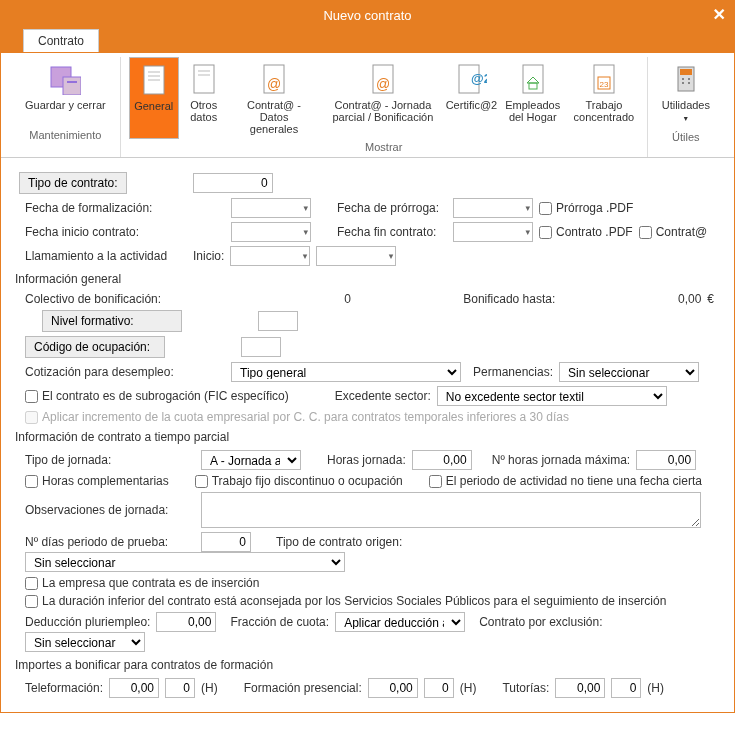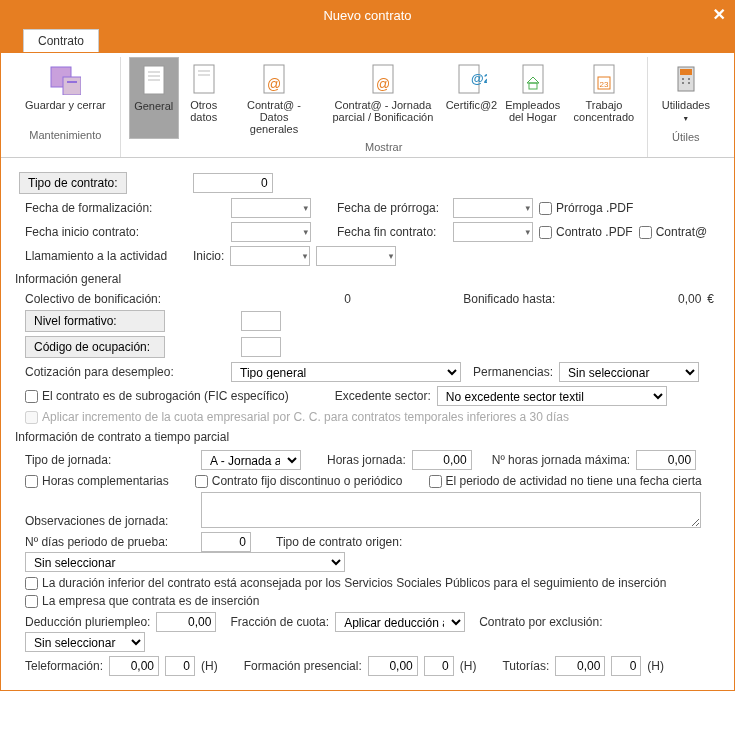--- a/index.html
+++ b/index.html
@@ -6,21 +6,21 @@
 body { font-family: "Segoe UI", Arial, sans-serif; font-size: 12px; background: #fff; color: #333; width: 735px; border: 1px solid #e67e22; }
 .titlebar { background: #e67e22; color: #fff; height: 28px; display: flex; align-items: center; justify-content: center; position: relative; font-size: 13px; }
 .titlebar .close { position: absolute; right: 8px; top: 4px; font-size: 16px; font-weight: bold; cursor: pointer; }
 .tabs { background: #e67e22; height: 24px; padding-left: 22px; }
 .tab { display: inline-block; background: #fff; border: 1px solid #ccc; border-bottom: none; padding: 4px 14px; font-size: 12px; color: #333; }
 .ribbon { display: flex; border-bottom: 1px solid #ccc; padding: 4px 10px 0 10px; }
 .ribbon-group { display: flex; flex-direction: column; align-items: center; border-right: 1px solid #ddd; padding: 0 8px; }
 .ribbon-group:last-child { border-right: none; }
 .ribbon-items { display: flex; }
 .ribbon-btn { display: flex; flex-direction: column; align-items: center; justify-content: flex-start; padding: 4px 6px; min-width: 50px; text-align: center; font-size: 11px; cursor: pointer; }
-.ribbon-btn.active { background: #a3a3a3; border: 1px solid #bbb; }
+.ribbon-btn.active { background: #f97316; border: 1px solid #bbb; }
 .ribbon-btn .ico { width: 36px; height: 36px; display: flex; align-items: center; justify-content: center; }
 .ribbon-btn .lbl { margin-top: 2px; line-height: 12px; min-height: 24px; }
 .ribbon-group-name { font-size: 11px; color: #666; padding: 2px 0 4px 0; }
 .form { padding: 10px 14px; }
 .section-title { font-size: 12px; color: #333; margin: 6px 0 6px 0; }
 .row { display: flex; align-items: center; margin: 4px 0; flex-wrap: wrap; }
 .row > * { margin-right: 6px; }
 label, .lbl-t { font-size: 12px; white-space: nowrap; }
 input[type=text], select, textarea { border: 1px solid #bbb; font-size: 12px; padding: 2px 4px; font-family: inherit; }
 input[type=text] { height: 20px; }
@@ -214,21 +214,21 @@
 
   <div class="row" style="margin-left:10px">
     <label style="width:150px">Colectivo de bonificación:</label>
     <span style="width:120px;text-align:right;margin-left:50px">0</span>
     <span class="spacer"></span>
     <label>Bonificado hasta:</label>
     <span style="width:80px;text-align:right;margin-left:60px">0,00</span>
     <span>€</span>
   </div>
 
-  <div class="row" style="margin-left:10px">
+  <div class="row" style="margin-left:27px">
     <button class="btn-flat" style="width:140px;text-align:left">Nivel formativo:</button>
     <input type="text" style="width: 40px; margin-left: 70px;">
   </div>
   <div class="row" style="margin-left:10px">
     <button class="btn-flat" style="width:140px;text-align:left">Código de ocupación:</button>
     <input type="text" style="width: 40px; margin-left: 70px;">
   </div>
 
   <div class="row" style="margin-left:10px">
     <label style="width:200px">Cotización para desempleo:</label>
@@ -264,63 +264,64 @@
     <input type="text" class="num" value="0,00" style="">
   </div>
 
   <div class="row" style="margin-left:10px">
     <div class="chk">
         <input type="checkbox" style="">
         <label>Horas complementarias</label>
       </div>
     <div class="chk" style="margin-left:20px">
         <input type="checkbox" style="">
-        <label>Contrato fijo discontinuo o periódico</label>
+        <label>Trabajo fijo discontinuo o ocupación</label>
       </div>
     <div class="chk" style="margin-left:20px">
         <input type="checkbox" style="">
         <label>El periodo de actividad no tiene una fecha cierta</label>
       </div>
   </div>
 
-  <div class="row" style="margin-left:10px;align-items:flex-end">
+  <div class="row" style="margin-left:10px;align-items:center">
     <label style="width:170px">Observaciones de jornada:</label>
     <textarea style=""></textarea>
   </div>
 
 
   <div class="row" style="margin-left:10px">
     <label style="width:170px">Nº días periodo de prueba:</label>
     <input type="text" class="num-sm" value="0" style="">
     <label style="margin-left:19px">Tipo de contrato origen:</label>
     <select style="width:320px"><option>Sin seleccionar</option></select>
   </div>
 
   <div class="row" style="margin-left:10px">
     <div class="chk">
         <input type="checkbox" style="">
+        <label>La empresa que contrata es de inserción</label>
+      </div>
+  </div>
+  <div class="row" style="margin-left:10px">
+    <div class="chk">
+        <input type="checkbox" style="">
         <label>La duración inferior del contrato está aconsejada por los Servicios Sociales Públicos para el seguimiento de inserción</label>
-      </div>
-  </div>
-  <div class="row" style="margin-left:10px">
-    <div class="chk">
-        <input type="checkbox" style="">
-        <label>La empresa que contrata es de inserción</label>
       </div>
   </div>
 
   <div class="row" style="margin-left:10px">
     <label>Deducción pluriempleo:</label>
     <input type="text" class="num" value="0,00" style="">
     <label style="margin-left:8px">Fracción de cuota:</label>
     <select style="width:130px"><option>Aplicar deducción a</option></select>
     <label style="margin-left:8px">Contrato por exclusión:</label>
     <select style="width:120px"><option>Sin seleccionar</option></select>
   </div>
 
+  <div class="section-title">Importes a bonificar para contratos de formación</div>
 
   <div class="row" style="margin-left:10px">
     <label>Teleformación:</label>
     <input type="text" class="num-sm" value="0,00" style="">
     <input type="text" class="num-sm" style="width: 30px;" value="0">
     <span>(H)</span>
     <label style="margin-left:20px">Formación presencial:</label>
     <input type="text" class="num-sm" value="0,00" style="">
     <input type="text" class="num-sm" style="width: 30px;" value="0">
     <span>(H)</span>

